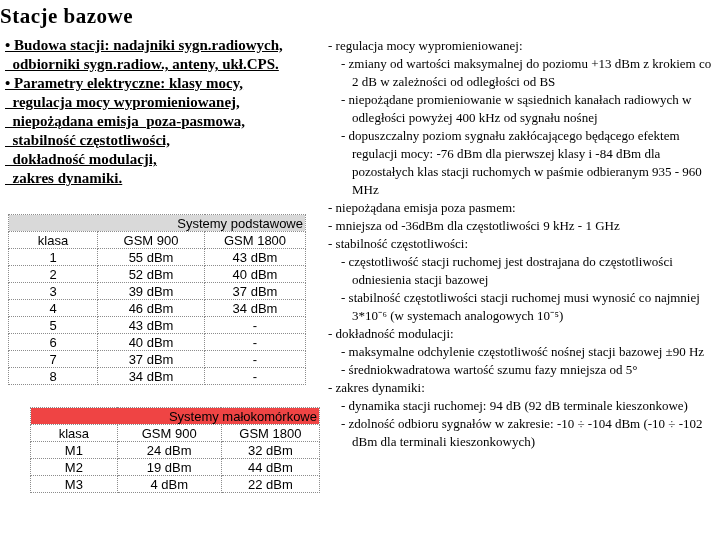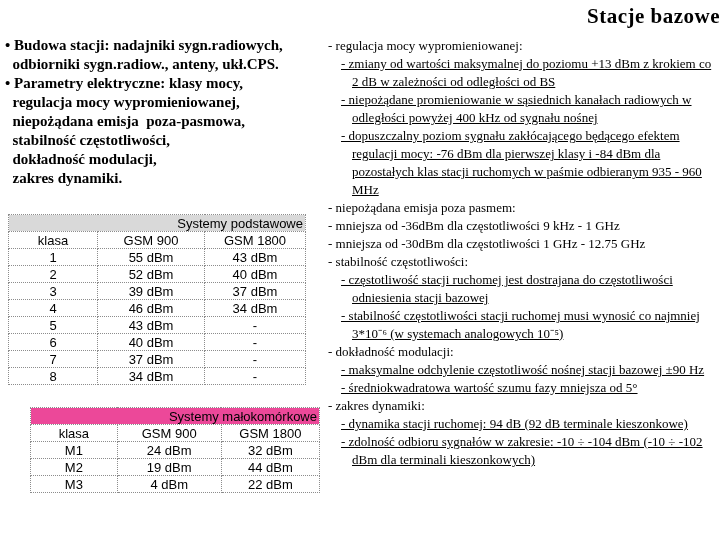--- a/index.html
+++ b/index.html
@@ -6,25 +6,25 @@
   body {
     width: 720px; height: 540px;
     background: #ffffff;
     position: relative;
     overflow: hidden;
     font-family: "Liberation Serif", serif;
     color: #000000;
   }
   .slide-title {
     position: absolute; top: 4px; left: 0; width: 720px;
-    text-align: right;
+    text-align: left;
     font-size: 21px; font-weight: bold;
     letter-spacing: 0.5px;
   }
-  .left-col { position: absolute; left: 5px; top: 36px; width: 320px; }
+  .left-col { position: absolute; left: 5px; top: 36px; width: 320px; text-decoration: underline; }
   .bullets { font-weight: bold; font-size: 15px; line-height: 19px; }
   .bullet-line { white-space: pre; }
 
   table.tbl {
     position: absolute;
     border-collapse: collapse;
     font-family: "Liberation Sans", sans-serif;
     font-size: 13px;
     table-layout: fixed;
     background: #ffffff;
@@ -41,21 +41,21 @@
   .tbl td.tbl-title { font-size: 13px; text-align: right; }
   .tbl col.c0 { width: 30%; }
   .tbl col.c1 { width: 36%; }
   .tbl col.c2 { width: 34%; }
 
   .right-col {
     position: absolute; left: 328px; top: 37px; width: 386px;
     font-size: 13px; line-height: 18px;
   }
   .item  { padding-left: 11px; text-indent: -11px; }
-  .item.level2 { margin-left: 13px; text-decoration: underline; }
+  .item.level2 { margin-left: 13px; }
 </style>
 </head>
 <body>
 
 <div class="slide">
   <div class="slide-title">Stacje bazowe</div>
 
   <div class="left-col">
     <div class="bullets" id="bullets">
         <div class="bullet-line">• Budowa stacji: nadajniki sygn.radiowych,</div>
@@ -127,21 +127,21 @@
       </tbody>
     </table>
   <table class="tbl" id="table1">
       <colgroup>
         <col class="c0">
         <col class="c1">
         <col class="c2">
       </colgroup>
       <tbody>
         <tr>
-          <td colspan="3" class="tbl-title" style="background: #ec4899;">Systemy małokomórkowe</td>
+          <td colspan="3" class="tbl-title" style="background: #ef4444;">Systemy małokomórkowe</td>
         </tr>
         <tr>
           <td>klasa</td>
           <td>GSM 900</td>
           <td>GSM 1800</td>
         </tr>
         <tr>
           <td>M1</td>
           <td>24 dBm</td>
           <td>32 dBm</td>
@@ -159,21 +159,20 @@
       </tbody>
     </table>
 
   <div class="right-col" id="rightcol">
       <div class="item level1">- regulacja mocy wypromieniowanej:</div>
       <div class="item level2">- zmiany od wartości maksymalnej do poziomu +13 dBm z krokiem co 2 dB w zależności od odległości od BS</div>
       <div class="item level2">- niepożądane promieniowanie w sąsiednich kanałach radiowych w odległości powyżej 400 kHz od sygnału nośnej</div>
       <div class="item level2">- dopuszczalny poziom sygnału zakłócającego będącego efektem regulacji mocy: -76 dBm dla pierwszej klasy i -84 dBm dla pozostałych klas stacji ruchomych w paśmie odbieranym 935 - 960 MHz</div>
       <div class="item level1">- niepożądana emisja poza pasmem:</div>
       <div class="item level1">- mniejsza od -36dBm dla częstotliwości 9 kHz - 1 GHz</div>
-      <div class="item level1">- mniejsza od -30dBm dla częstotliwości 1 GHz - 12.75 GHz</div>
       <div class="item level1">- stabilność częstotliwości:</div>
       <div class="item level2">- częstotliwość stacji ruchomej jest dostrajana do częstotliwości odniesienia stacji bazowej</div>
       <div class="item level2">- stabilność częstotliwości stacji ruchomej musi wynosić co najmniej 3*10⁻⁶ (w systemach analogowych 10⁻⁵)</div>
       <div class="item level1">- dokładność modulacji:</div>
       <div class="item level2">- maksymalne odchylenie częstotliwość nośnej stacji bazowej ±90 Hz</div>
       <div class="item level2">- średniokwadratowa wartość szumu fazy mniejsza od 5°</div>
       <div class="item level1">- zakres dynamiki:</div>
       <div class="item level2">- dynamika stacji ruchomej: 94 dB (92 dB terminale kieszonkowe)</div>
       <div class="item level2">- zdolność odbioru sygnałów w zakresie:  -10 ÷ -104 dBm (-10 ÷ -102 dBm dla terminali kieszonkowych)</div>
     </div>

